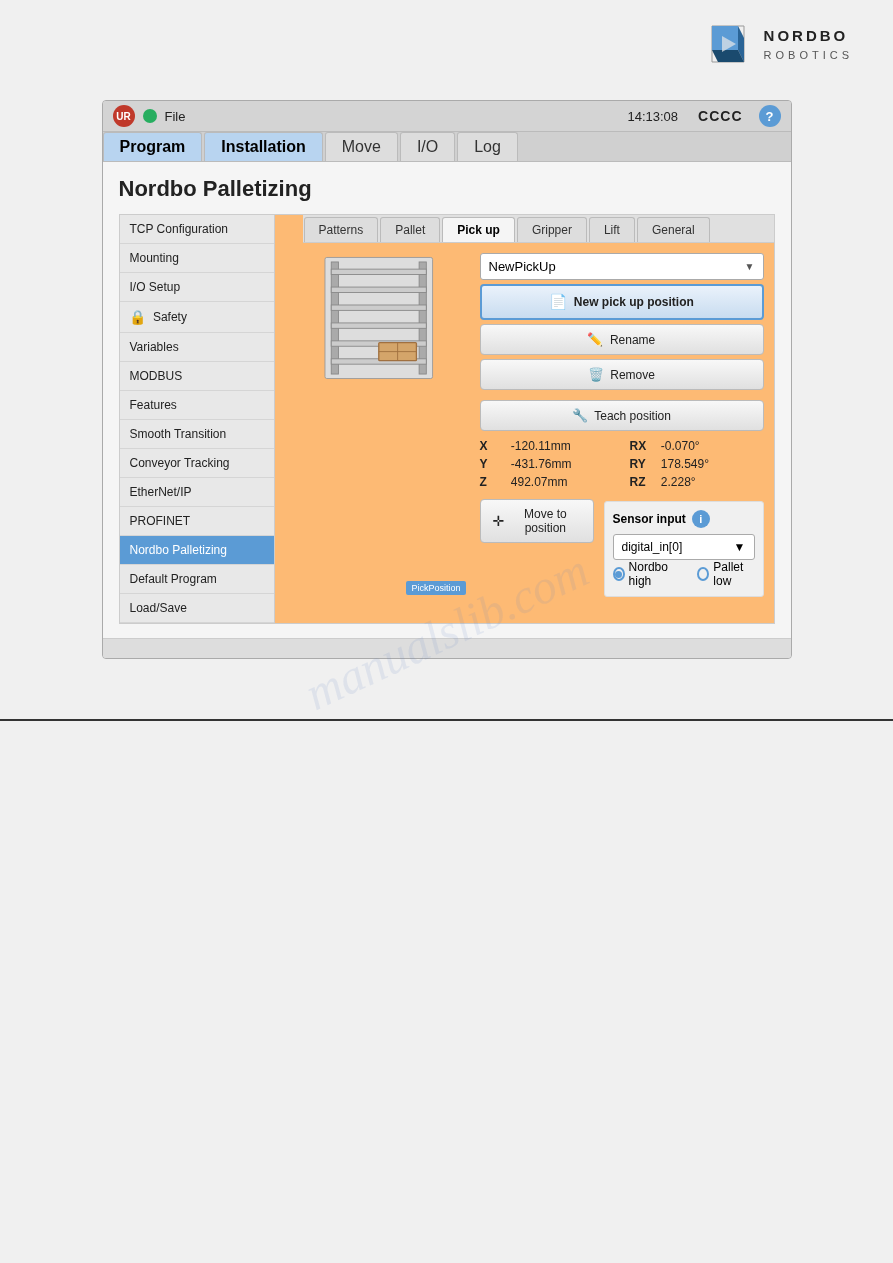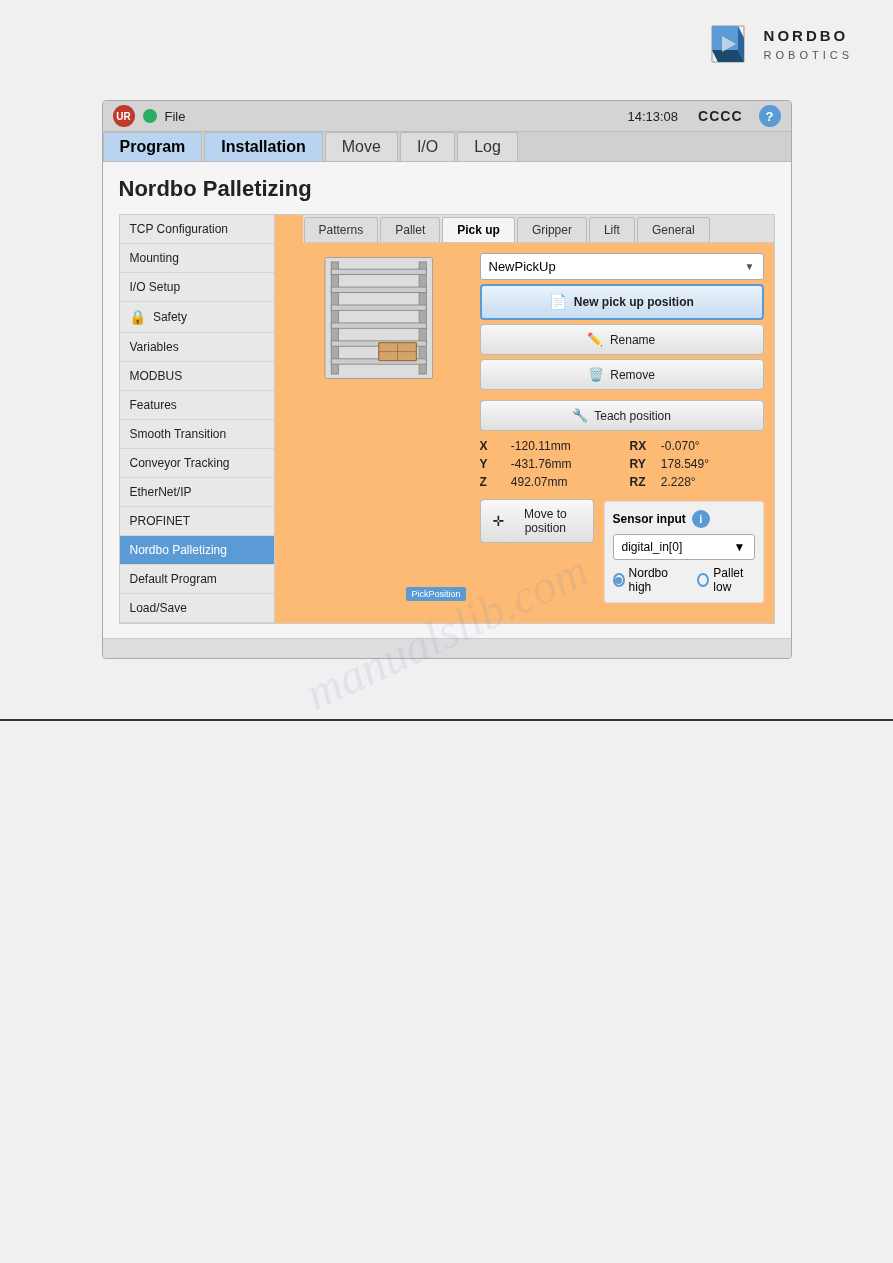--- a/index.html
+++ b/index.html
@@ -345,21 +345,21 @@
     .sensor-dropdown {
       display: flex;
       align-items: center;
       justify-content: space-between;
       background: white;
       border: 1px solid #aaa;
       border-radius: 3px;
       padding: 5px 8px;
       font-size: 12px;
       cursor: pointer;
-      margin-bottom: 6px;
+      margin-bottom: 0;
     }
     .radio-row {
       display: flex;
       align-items: center;
       gap: 16px;
     }
     .radio-item {
       display: flex;
       align-items: center;
       gap: 4px;

